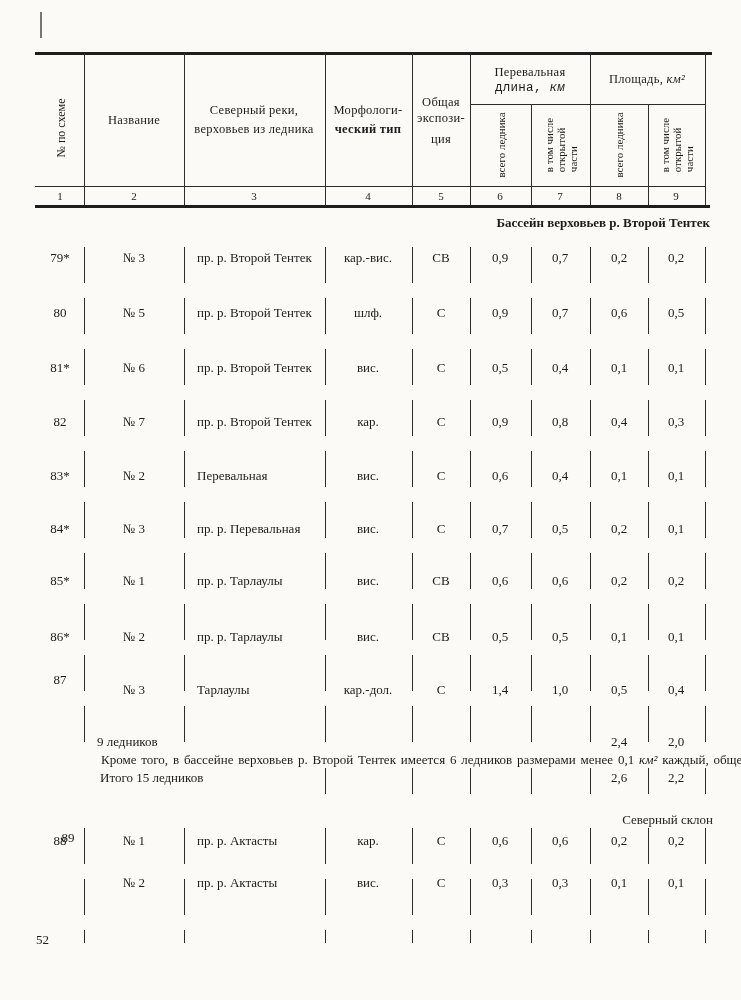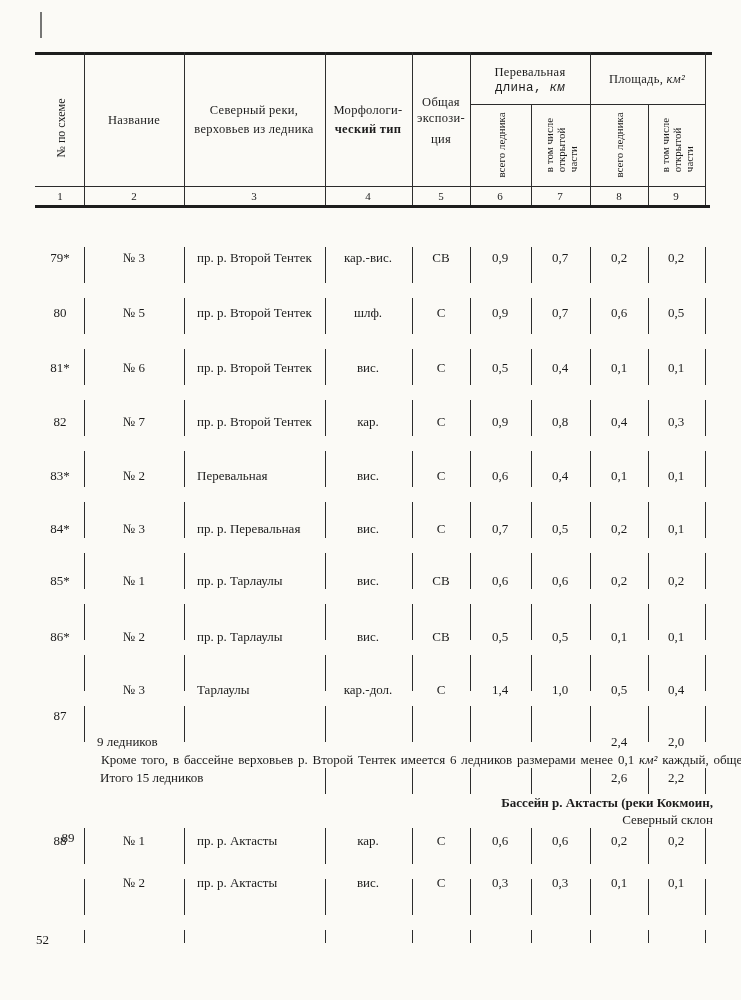--- a/index.html
+++ b/index.html
@@ -98,22 +98,22 @@
   <div class="cc colnum" style="left:60px;top:196px;">1</div>
   <div class="cc colnum" style="left:134px;top:196px;">2</div>
   <div class="cc colnum" style="left:254px;top:196px;">3</div>
   <div class="cc colnum" style="left:368px;top:196px;">4</div>
   <div class="cc colnum" style="left:441px;top:196px;">5</div>
   <div class="cc colnum" style="left:500px;top:196px;">6</div>
   <div class="cc colnum" style="left:560px;top:196px;">7</div>
   <div class="cc colnum" style="left:619px;top:196px;">8</div>
   <div class="cc colnum" style="left:676px;top:196px;">9</div>
 
-
-  <div class="secline bold" style="right:28px;top:803px;">Бассейн р. Актасты (реки Кокмоин,</div>
+  <div class="secline bold" style="right:31px;top:223px;">Бассейн верховьев р. Второй Тентек</div>
+
   <div class="secline" style="right:28px;top:820px;">Северный склон</div>
 
   <div>
       <span class="cell" style="left: 60px; top: 258px;">79*</span>
       <span class="cell" style="left: 134px; top: 258px;">№ 3</span>
       <span class="cell left" style="left: 197px; top: 258px;">пр. р. Второй Тентек</span>
       <span class="cell" style="left: 368px; top: 258px;">кар.-вис.</span>
       <span class="cell" style="left: 441px; top: 258px;">СВ</span>
       <span class="cell" style="left: 500px; top: 258px;">0,9</span>
       <span class="cell" style="left: 560px; top: 258px;">0,7</span>
@@ -175,21 +175,21 @@
       <span class="cell" style="left: 676px; top: 581px;">0,2</span>
       <span class="cell" style="left: 60px; top: 637px;">86*</span>
       <span class="cell" style="left: 134px; top: 637px;">№ 2</span>
       <span class="cell left" style="left: 197px; top: 637px;">пр. р. Тарлаулы</span>
       <span class="cell" style="left: 368px; top: 637px;">вис.</span>
       <span class="cell" style="left: 441px; top: 637px;">СВ</span>
       <span class="cell" style="left: 500px; top: 637px;">0,5</span>
       <span class="cell" style="left: 560px; top: 637px;">0,5</span>
       <span class="cell" style="left: 619px; top: 637px;">0,1</span>
       <span class="cell" style="left: 676px; top: 637px;">0,1</span>
-      <span class="cell" style="left: 60px; top: 716px;">87</span>
+      <span class="cell" style="left: 60px; top: 680px;">87</span>
       <span class="cell" style="left: 134px; top: 690px;">№ 3</span>
       <span class="cell left" style="left: 197px; top: 690px;">Тарлаулы</span>
       <span class="cell" style="left: 368px; top: 690px;">кар.-дол.</span>
       <span class="cell" style="left: 441px; top: 690px;">С</span>
       <span class="cell" style="left: 500px; top: 690px;">1,4</span>
       <span class="cell" style="left: 560px; top: 690px;">1,0</span>
       <span class="cell" style="left: 619px; top: 690px;">0,5</span>
       <span class="cell" style="left: 676px; top: 690px;">0,4</span>
       <span class="cell" style="left: 60px; top: 841px;">88</span>
       <span class="cell" style="left: 134px; top: 841px;">№ 1</span>

